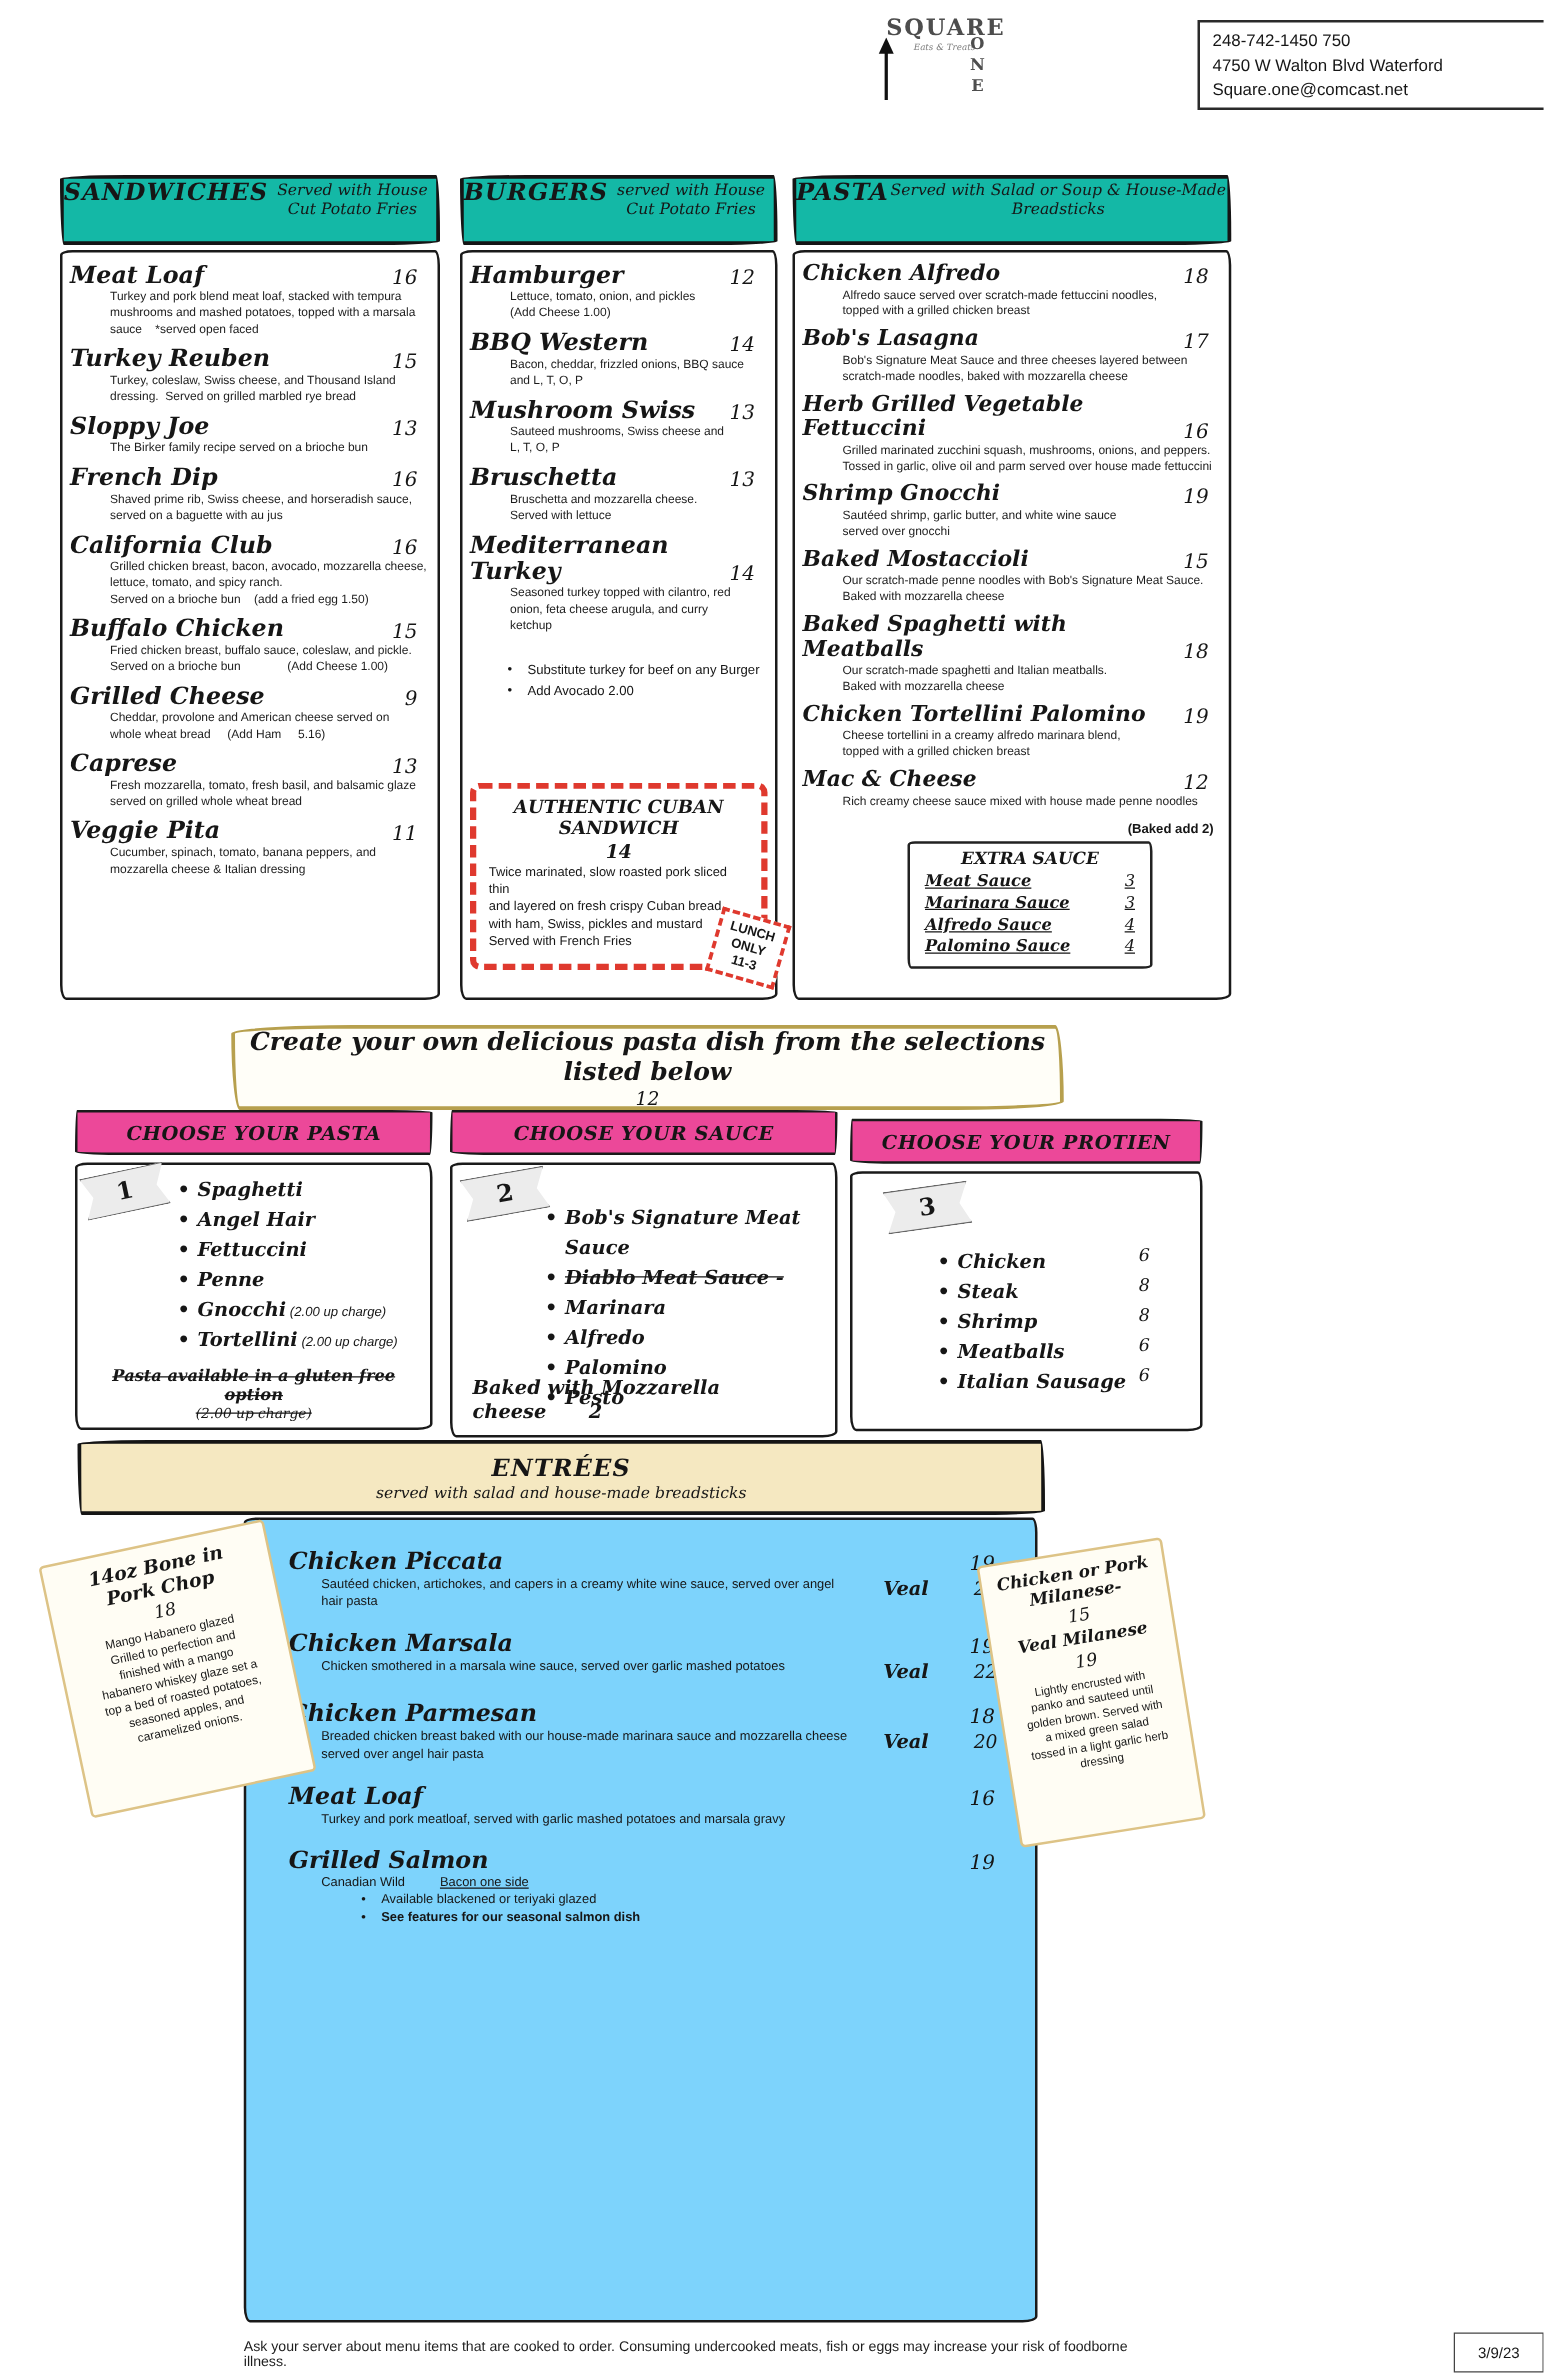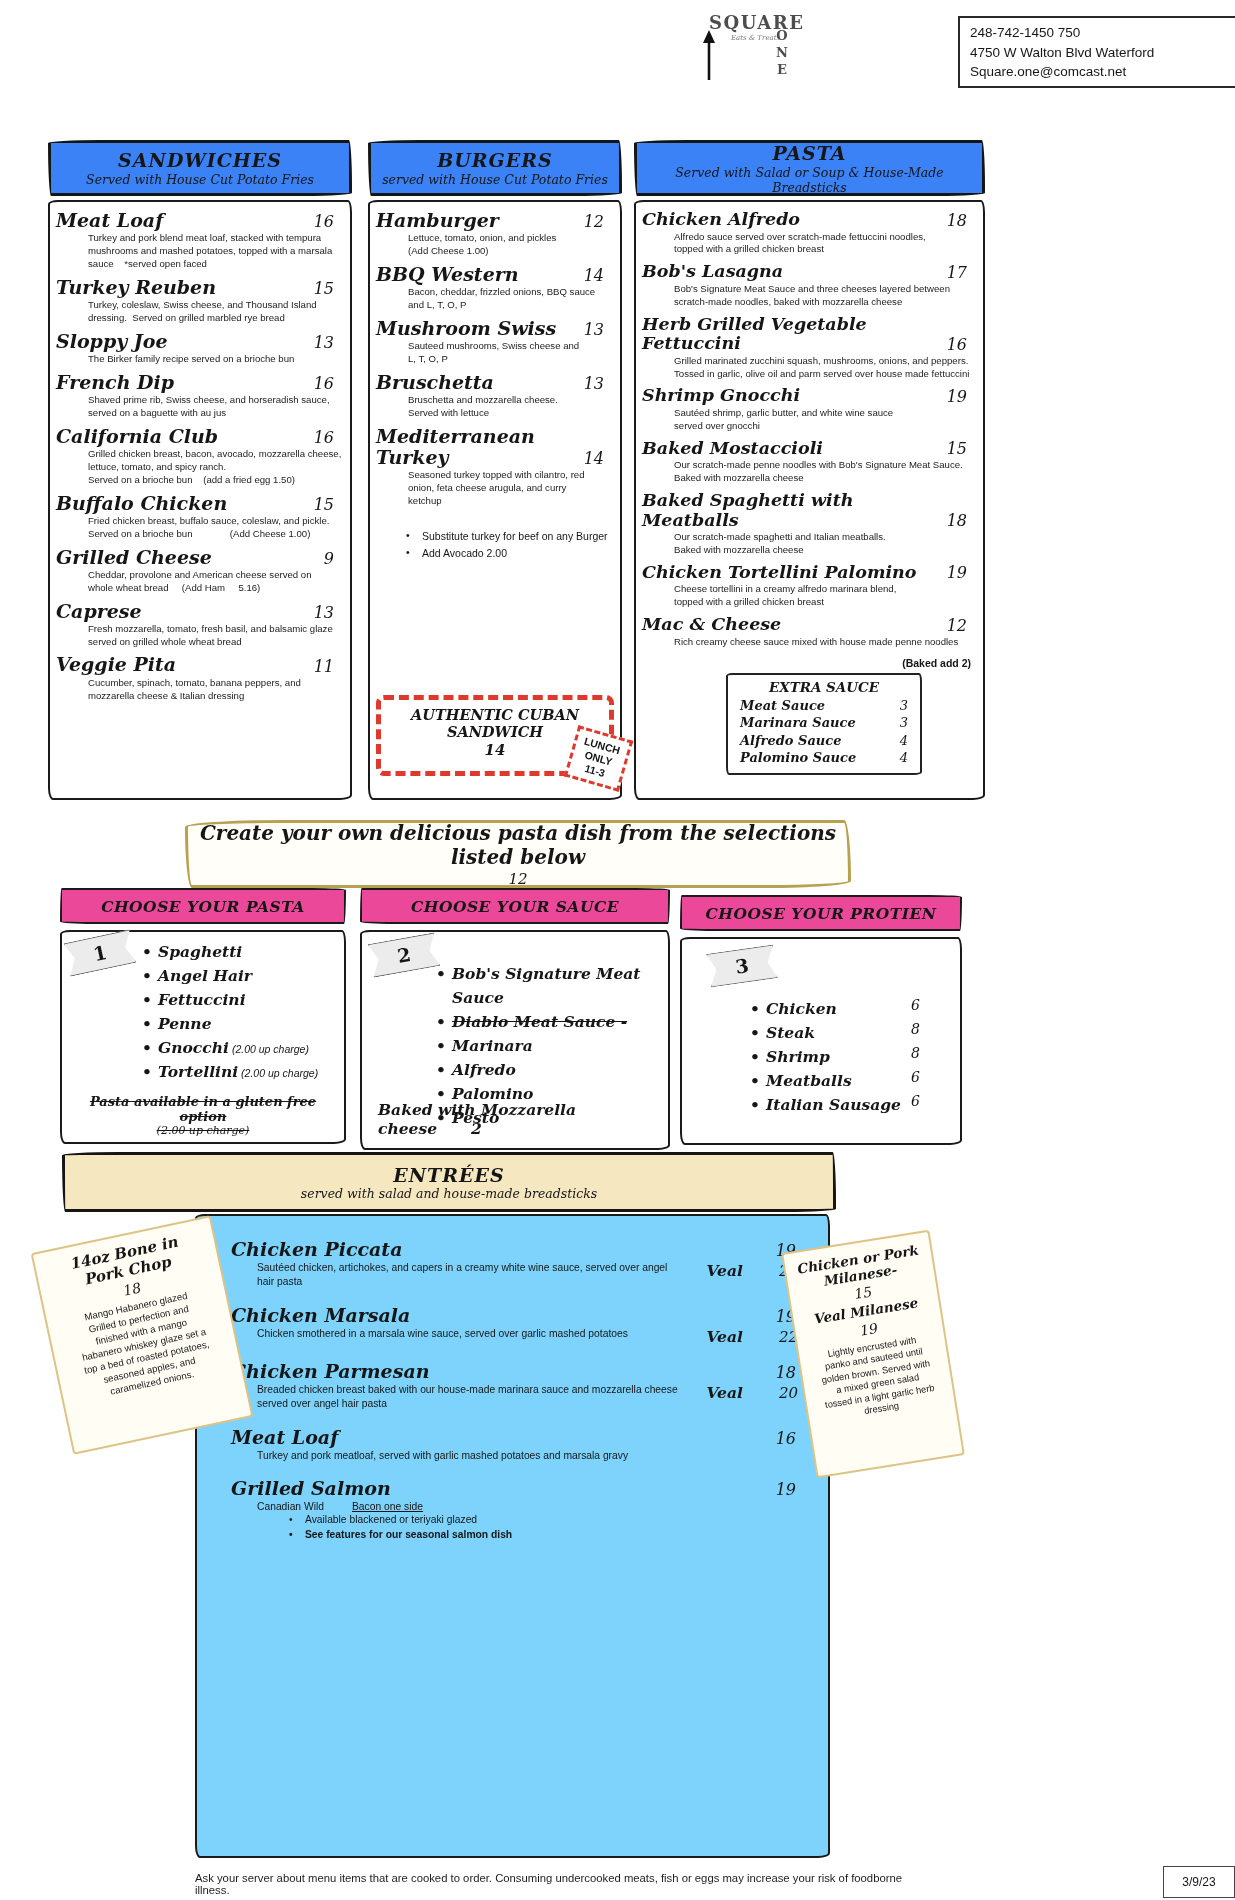--- a/index.html
+++ b/index.html
@@ -16,21 +16,21 @@
   .logo .sq{position:absolute;left:14px;top:0;font:bold 18px "DejaVu Serif",serif;letter-spacing:1.5px;color:#4d4d4d;}
   .logo .arrow{position:absolute;left:6px;top:18px;}
   .logo .tag{position:absolute;left:36px;top:22px;font:italic 7px "DejaVu Serif",serif;color:#7a7a7a;}
   .logo .one{position:absolute;left:81px;top:16px;font:bold 13px "DejaVu Serif",serif;color:#4d4d4d;
              white-space:pre-line;line-height:1.3;text-align:center;}
   .contact{position:absolute;left:958px;top:16px;width:262px;height:58px;border:2px solid #2a2a2a;
            padding:5px 10px;font-size:13.5px;line-height:1.45;background:#fff;}
 
   
   .col{position:absolute;top:140px;}
-  .col-banner{height:50px;background:#3b82f6;display:flex;flex-direction:column;justify-content:center;
+  .col-banner{height:50px;background:#14b8a6;display:flex;flex-direction:row;justify-content:center;
               text-align:center;position:relative;z-index:2;}
   .col-banner .bt{font:bold italic 19px "DejaVu Serif",serif;letter-spacing:1px;}
   .col-banner .bs{font:italic 12.5px "DejaVu Serif",serif;margin-top:1px;}
   .col-box{margin-top:4px;background:#fff;padding:8px 6px 10px 6px;height:600px;box-sizing:border-box;
            display:flex;flex-direction:column;}
   #col-sandwiches{left:48px;width:304px;}
   #col-burgers{left:368px;width:254px;}
   #col-pasta{left:634px;width:351px;}
 
   .mi{margin-bottom:6px;}
@@ -50,21 +50,21 @@
   .cuban-price{text-align:center;font:bold italic 15px "DejaVu Serif",serif;margin:1px 0 2px;}
   .cuban-desc{font-size:10.3px;line-height:1.35;white-space:pre-wrap;}
   .stamp{position:absolute;right:-18px;bottom:-14px;transform:rotate(16deg);background:#fff;
          border:3px dashed #df392e;padding:4px 7px;font:bold 10.5px "Liberation Sans",sans-serif;
          text-align:center;white-space:pre-line;line-height:1.25;}
 
   .baked-note{text-align:right;font-weight:bold;font-size:10.5px;margin:2px 6px 2px 0;}
   .extra{margin:2px 0 0 84px;width:196px;box-sizing:border-box;border:2px solid #222;
          border-radius:6px 3px 8px 3px/3px 8px 3px 8px;padding:4px 12px 6px 12px;}
   .extra-title{text-align:center;font:bold italic 13.5px "DejaVu Serif",serif;margin-bottom:2px;}
-  .sauce-row{display:flex;justify-content:space-between;font:bold italic 13px "DejaVu Serif",serif;line-height:1.35;}
+  .sauce-row{display:flex;justify-content:space-between;font:bold italic 13px "DejaVu Serif",serif;line-height:1.35;text-decoration:underline;}
   .sauce-row .sp{font-weight:normal;}
 
   
   .create{position:absolute;left:185px;top:820px;width:660px;height:62px;border:3px solid #b7a04e;
           border-radius:255px 18px 225px 18px/18px 160px 18px 160px;background:#fffef8;
           display:flex;flex-direction:column;justify-content:center;text-align:center;}
   .create .c1{font:bold italic 20px "DejaVu Serif",serif;}
   .create .c2{font:italic 15px "DejaVu Serif",serif;margin-top:1px;}
 
   .choose{position:absolute;}
@@ -310,20 +310,24 @@
         </div>
       <div class="b-notes">
 
           <div class="b-note">Substitute turkey for beef on any Burger</div>
 
           <div class="b-note">Add Avocado 2.00</div>
         </div>
       <div class="cuban">
         <div class="cuban-title">AUTHENTIC CUBAN SANDWICH</div>
         <div class="cuban-price">14</div>
+        <div class="cuban-desc">Twice marinated, slow roasted pork sliced thin
+and layered on fresh crispy Cuban bread
+with ham, Swiss, pickles and mustard
+Served with French Fries</div>
         <div class="stamp">LUNCH
 ONLY
 11-3</div>
       </div>
     </div>
   </div>
 
   <div class="col" id="col-pasta">
     <div class="col-banner wavy">
       <div class="bt">PASTA</div>

